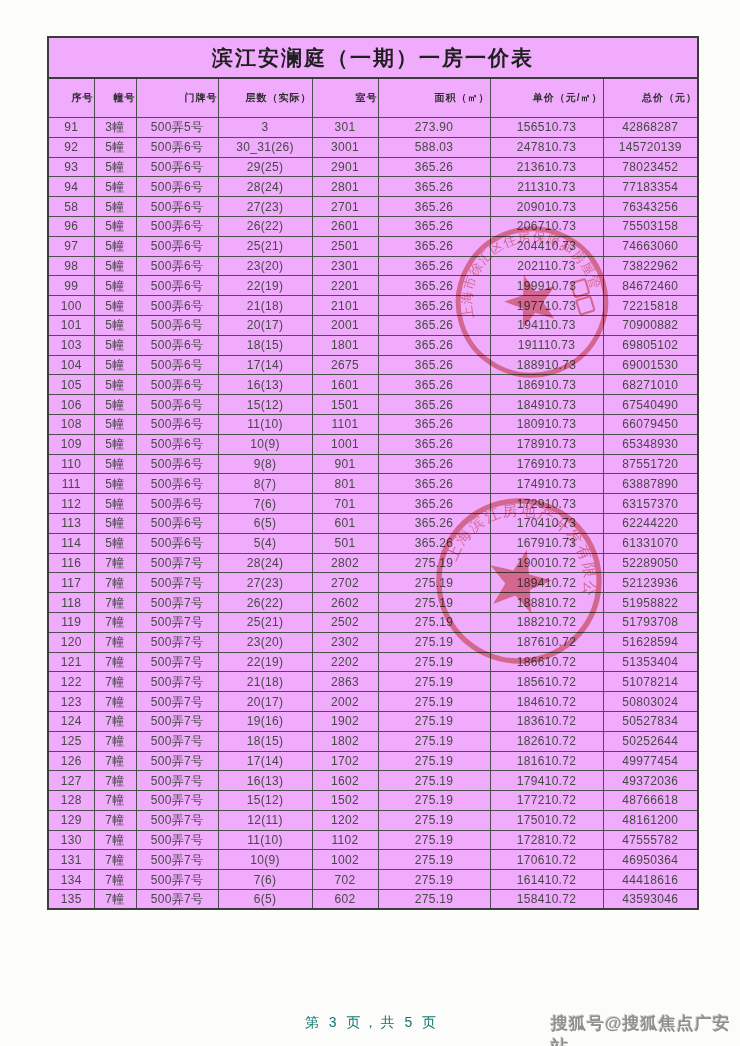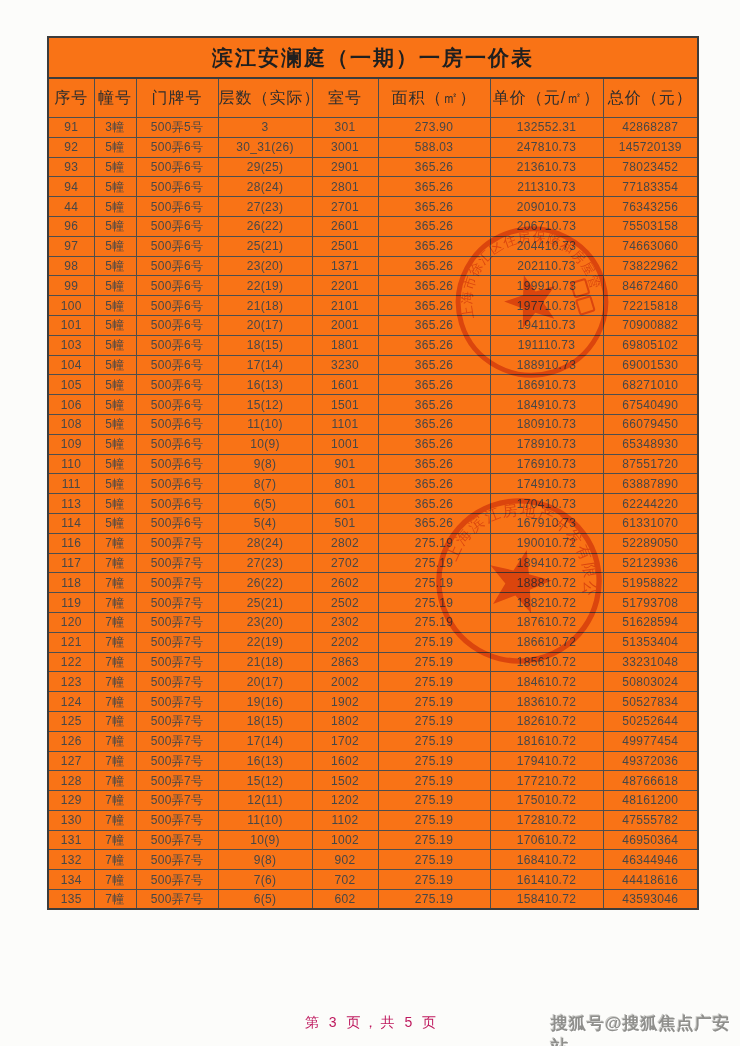--- a/index.html
+++ b/index.html
@@ -7,41 +7,42 @@
     width:740px;height:1046px;
     background:#fcfcfa;
     font-family:"Liberation Sans","DejaVu Sans",sans-serif;
     position:relative;overflow:hidden;
     color:#3f3f3f;
   }
   .sheet{position:absolute;inset:0;}
   table.price-table{
     position:absolute;left:47px;top:36px;width:650px;
     border-collapse:collapse;table-layout:fixed;
-    background:#f97316;
+    background:#f0abfc;
   }
   table.price-table th,table.price-table td{
     border:1px solid #4e4e4e;
     text-align:center;vertical-align:middle;
     padding:0;overflow:hidden;white-space:nowrap;
   }
   table.price-table{border:2px solid #3c3c3c;}
   .title-cell{
     height:39px;font-size:21px;font-weight:700;letter-spacing:2px;
     color:#1f1f1f;border-bottom:2px solid #3c3c3c !important;
   }
   tr.header-row th{
-    height:38px;font-size:16px;font-weight:400;color:#2e2e2e;
+    height:38px;font-size:10px;font-weight:700;color:#2e2e2e;
     letter-spacing:1px;
+    text-align:right;
   }
   tbody tr{height:19.8px;padding-left:41px;}
   tbody td{font-size:12px;color:#474747;letter-spacing:.3px;line-height:1;}
   .page-indicator{
     position:absolute;left:47px;top:1014px;width:650px;
-    text-align:center;font-size:14px;color:#be185d;letter-spacing:3px;
+    text-align:center;font-size:14px;color:#0f766e;letter-spacing:3px;
   }
   .watermark{
     position:absolute;left:551px;top:1012px;
     font-size:17px;font-weight:700;letter-spacing:1px;
     color:#8f8f8c;
     text-shadow:1px 1px 0 #ffffff,-1px -1px 0 #c9c9c6;
   }
   .seal{
     position:absolute;pointer-events:none;
     opacity:.52;mix-blend-mode:multiply;
@@ -82,21 +83,21 @@
         </tr>
     </thead>
     <tbody id="table-body">
         <tr>
           <td>91</td>
           <td>3幢</td>
           <td>500弄5号</td>
           <td>3</td>
           <td>301</td>
           <td>273.90</td>
-          <td>132552.31</td>
+          <td>156510.73</td>
           <td>42868287</td>
         </tr>
         <tr>
           <td>92</td>
           <td>5幢</td>
           <td>500弄6号</td>
           <td>30_31(26)</td>
           <td>3001</td>
           <td>588.03</td>
           <td>247810.73</td>
@@ -116,21 +117,21 @@
           <td>94</td>
           <td>5幢</td>
           <td>500弄6号</td>
           <td>28(24)</td>
           <td>2801</td>
           <td>365.26</td>
           <td>211310.73</td>
           <td>77183354</td>
         </tr>
         <tr>
-          <td>44</td>
+          <td>58</td>
           <td>5幢</td>
           <td>500弄6号</td>
           <td>27(23)</td>
           <td>2701</td>
           <td>365.26</td>
           <td>209010.73</td>
           <td>76343256</td>
         </tr>
         <tr>
           <td>96</td>
@@ -150,21 +151,21 @@
           <td>2501</td>
           <td>365.26</td>
           <td>204410.73</td>
           <td>74663060</td>
         </tr>
         <tr>
           <td>98</td>
           <td>5幢</td>
           <td>500弄6号</td>
           <td>23(20)</td>
-          <td>1371</td>
+          <td>2301</td>
           <td>365.26</td>
           <td>202110.73</td>
           <td>73822962</td>
         </tr>
         <tr>
           <td>99</td>
           <td>5幢</td>
           <td>500弄6号</td>
           <td>22(19)</td>
           <td>2201</td>
@@ -200,21 +201,21 @@
           <td>1801</td>
           <td>365.26</td>
           <td>191110.73</td>
           <td>69805102</td>
         </tr>
         <tr>
           <td>104</td>
           <td>5幢</td>
           <td>500弄6号</td>
           <td>17(14)</td>
-          <td>3230</td>
+          <td>2675</td>
           <td>365.26</td>
           <td>188910.73</td>
           <td>69001530</td>
         </tr>
         <tr>
           <td>105</td>
           <td>5幢</td>
           <td>500弄6号</td>
           <td>16(13)</td>
           <td>1601</td>
@@ -266,20 +267,30 @@
           <td>111</td>
           <td>5幢</td>
           <td>500弄6号</td>
           <td>8(7)</td>
           <td>801</td>
           <td>365.26</td>
           <td>174910.73</td>
           <td>63887890</td>
         </tr>
         <tr>
+          <td>112</td>
+          <td>5幢</td>
+          <td>500弄6号</td>
+          <td>7(6)</td>
+          <td>701</td>
+          <td>365.26</td>
+          <td>172910.73</td>
+          <td>63157370</td>
+        </tr>
+        <tr>
           <td>113</td>
           <td>5幢</td>
           <td>500弄6号</td>
           <td>6(5)</td>
           <td>601</td>
           <td>365.26</td>
           <td>170410.73</td>
           <td>62244220</td>
         </tr>
         <tr>
@@ -353,21 +364,21 @@
           <td>51353404</td>
         </tr>
         <tr>
           <td>122</td>
           <td>7幢</td>
           <td>500弄7号</td>
           <td>21(18)</td>
           <td>2863</td>
           <td>275.19</td>
           <td>185610.72</td>
-          <td>33231048</td>
+          <td>51078214</td>
         </tr>
         <tr>
           <td>123</td>
           <td>7幢</td>
           <td>500弄7号</td>
           <td>20(17)</td>
           <td>2002</td>
           <td>275.19</td>
           <td>184610.72</td>
           <td>50803024</td>
@@ -444,30 +455,20 @@
         </tr>
         <tr>
           <td>131</td>
           <td>7幢</td>
           <td>500弄7号</td>
           <td>10(9)</td>
           <td>1002</td>
           <td>275.19</td>
           <td>170610.72</td>
           <td>46950364</td>
-        </tr>
-        <tr>
-          <td>132</td>
-          <td>7幢</td>
-          <td>500弄7号</td>
-          <td>9(8)</td>
-          <td>902</td>
-          <td>275.19</td>
-          <td>168410.72</td>
-          <td>46344946</td>
         </tr>
         <tr>
           <td>134</td>
           <td>7幢</td>
           <td>500弄7号</td>
           <td>7(6)</td>
           <td>702</td>
           <td>275.19</td>
           <td>161410.72</td>
           <td>44418616</td>

